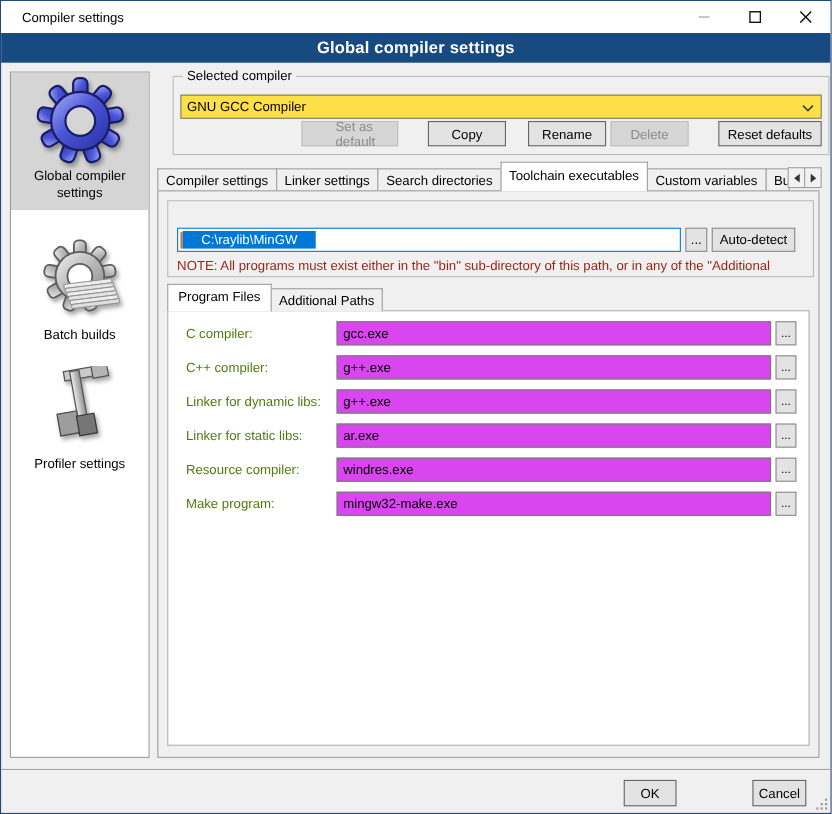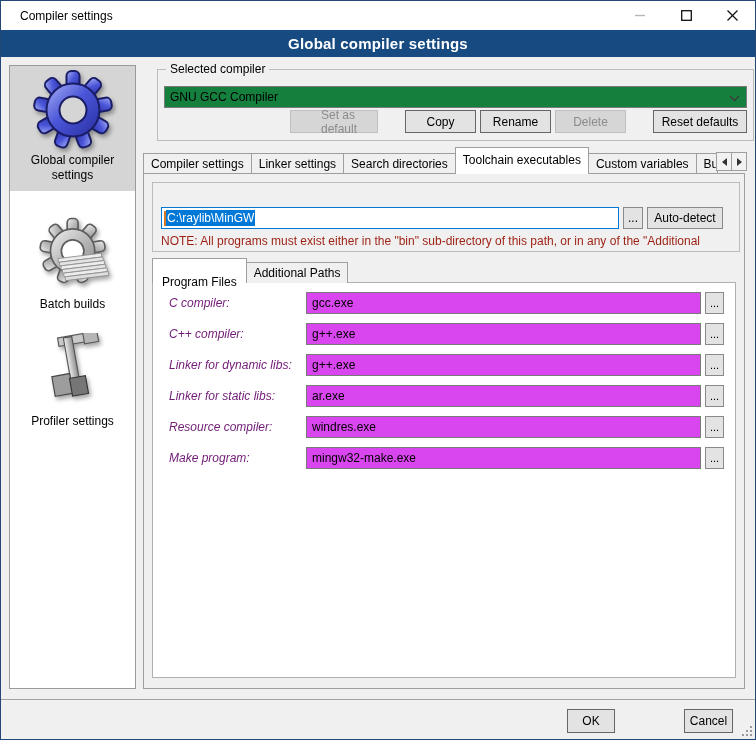--- a/index.html
+++ b/index.html
@@ -16,48 +16,48 @@
   
   .sidebar{position:absolute;left:8px;top:64px;width:127px;height:624px;background:#fff;border:1px solid #9a9a9a;overflow:hidden;}
   .side-item{width:100%;display:flex;flex-direction:column;align-items:center;padding:5px 2px 8px 2px;}
   .side-item.selected{background:#d5d5d5;}
   .side-label{font-size:12px;color:#000;text-align:center;line-height:15px;margin-top:3px;}
   .icon-wrap{width:80px;height:80px;display:flex;align-items:center;justify-content:center;filter:drop-shadow(2px 3px 2px rgba(0,0,0,.35));}
   
   .groupbox{position:absolute;border:1px solid #bcbcbc;}
   .group-label{position:absolute;top:-8px;left:8px;background:#f0f0f0;padding:0 4px;font-size:12px;color:#000;}
   
-  .combo{position:absolute;height:22px;background:#15803d;border:1px solid #7a7a7a;display:flex;align-items:center;padding-left:5px;font-size:12px;}
+  .combo{position:absolute;height:22px;background:#fde047;border:1px solid #7a7a7a;display:flex;align-items:center;padding-left:5px;font-size:12px;}
   .combo .chev{position:absolute;right:6px;top:8px;}
   
   .btn{height:23px;border:1px solid #666;background:#e3e3e3;font-size:12px;color:#000;display:flex;align-items:center;justify-content:center;padding:0 6px;}
   .btn.disabled{background:#d6d6d6;border-color:#bfbfbf;color:#8b8b8b;}
   .btnrow{position:absolute;right:6px;bottom:7px;display:flex;}
   
   .tabbar{position:absolute;left:142px;top:146px;width:604px;height:27px;display:flex;align-items:flex-end;}
   .tab{border:1px solid #9e9e9e;border-bottom:none;background:#f0f0f0;height:21px;line-height:20px;padding:0 7px;font-size:12px;white-space:nowrap;margin-right:-1px;}
   .tab.active{background:#fff;height:27px;line-height:25px;position:relative;z-index:3;}
   .tab.clipped{width:32px;overflow:hidden;padding-right:0;}
   .tabscroll{margin-left:auto;display:flex;margin-bottom:3px;}
   .scrollbtn{width:16px;height:19px;border:1px solid #9e9e9e;background:#f2f2f2;display:flex;align-items:center;justify-content:center;margin-left:-1px;}
   .tri-l{width:0;height:0;border-top:4px solid transparent;border-bottom:4px solid transparent;border-right:5px solid #333;}
   .tri-r{width:0;height:0;border-top:4px solid transparent;border-bottom:4px solid transparent;border-left:5px solid #333;}
   
   .page{position:absolute;left:142px;top:172px;width:602px;height:516px;border:1px solid #9e9e9e;background:#f0f0f0;z-index:1;}
   
   .dir-input{position:absolute;left:8px;top:24px;width:458px;height:22px;border:1px solid #0078d7;background:#fff;display:flex;align-items:center;padding-left:2px;font-size:12px;overflow:hidden;}
   .caret{width:2px;height:15px;background:#d4782a;margin-right:0px;}
-  .sel-text{background:#0078d7;color:#fff;padding:1px 1px;white-space:pre;}
+  .sel-text{background:#0078d7;color:#fff;padding:1px 17px;white-space:pre;}
   .mini-btn{position:absolute;height:22px;border:1px solid #8a8a8a;background:#e3e3e3;font-size:12px;display:flex;align-items:center;justify-content:center;}
   .note{position:absolute;left:8px;top:51px;right:2px;font-size:12px;color:#9c1f12;white-space:nowrap;overflow:hidden;}
   
   .subtabbar{position:absolute;left:8px;top:84px;height:25px;display:flex;align-items:flex-end;z-index:2;}
   .panel{position:absolute;left:8px;top:108px;width:584px;height:396px;background:#fff;border:1px solid #b0b0b0;padding:9px 11px 0 16px;}
   .row{display:flex;align-items:center;height:22px;margin-bottom:9px;}
-  .row .lbl{width:137px;font-size:12px;color:#701a75;flex:none;font-style:italic;}
+  .row .lbl{width:137px;font-size:12px;color:#4d7c0f;flex:none;}
   .field{flex:1;height:22px;border:1px solid #7a7a7a;background:#d946ef;font-size:12px;display:flex;align-items:center;padding-left:5px;}
   .row .browse{width:19px;height:22px;margin-left:4px;flex:none;border:1px solid #8a8a8a;background:#e3e3e3;font-size:11px;display:flex;align-items:center;justify-content:center;}
   .field.select{background:#dcdcdc;position:relative;}
   .field.select .chev{position:absolute;right:6px;top:8px;}
   
   .footline{position:absolute;left:0;top:698px;width:754px;border-top:1px solid #a3a3a3;}
   .ok-btn{position:absolute;left:566px;top:708px;width:48px;height:24px;}
   .cancel-btn{position:absolute;left:683px;top:708px;width:49px;height:24px;}
   .grip{position:absolute;right:3px;bottom:3px;width:10px;height:10px;}
   .grip i{position:absolute;width:2px;height:2px;background:#9a9a9a;}
@@ -184,21 +184,21 @@
     <span class="group-label">Selected compiler</span>
     <div class="combo" style="left:6px;top:16px;right:6px;">
       <span>GNU GCC Compiler</span>
       <svg class="chev" width="11" height="7">
           <polyline points="1,1 5.5,5.5 10,1" fill="none" stroke="#3c3c3c" stroke-width="1.4"></polyline>
         </svg>
     </div>
     <div class="btnrow">
       <div class="btn disabled" style="width:88px;padding-left:30px;">Set as default</div>
       <div class="btn" style="width:71px;margin-left:27px;">Copy</div>
-      <div class="btn" style="width:71px;margin-left:4px;">Rename</div>
+      <div class="btn" style="width:71px;margin-left:20px;">Rename</div>
       <div class="btn disabled" style="width:71px;margin-left:4px;">Delete</div>
       <div class="btn" style="width:94px;margin-left:27px;">Reset defaults</div>
     </div>
   </div>
 
   <div class="tabbar">
     <div class="tab">Compiler settings</div>
     <div class="tab">Linker settings</div>
     <div class="tab">Search directories</div>
     <div class="tab active">Toolchain executables</div>
@@ -220,21 +220,21 @@
       <div class="dir-input">
         <span class="caret"></span>
         <span class="sel-text">C:\raylib\MinGW</span>
       </div>
       <div class="mini-btn" style="left:470px;top:24px;width:20px;">...</div>
       <div class="mini-btn" style="left:494px;top:24px;width:76px;">Auto-detect</div>
       <div class="note">NOTE: All programs must exist either in the "bin" sub-directory of this path, or in any of the "Additional</div>
     </div>
 
     <div class="subtabbar">
-      <div class="tab active" style="height:25px;line-height:23px;padding:12px 9px;text-align:center;">Program Files</div>
+      <div class="tab active" style="height:25px;line-height:23px;padding:0 9px;text-align:center;">Program Files</div>
       <div class="tab">Additional Paths</div>
     </div>
 
     <div class="panel">
       <div class="row">
         <span class="lbl">C compiler:</span>
         <div class="field">gcc.exe</div>
         <div class="browse">...</div>
       </div>
       <div class="row">

